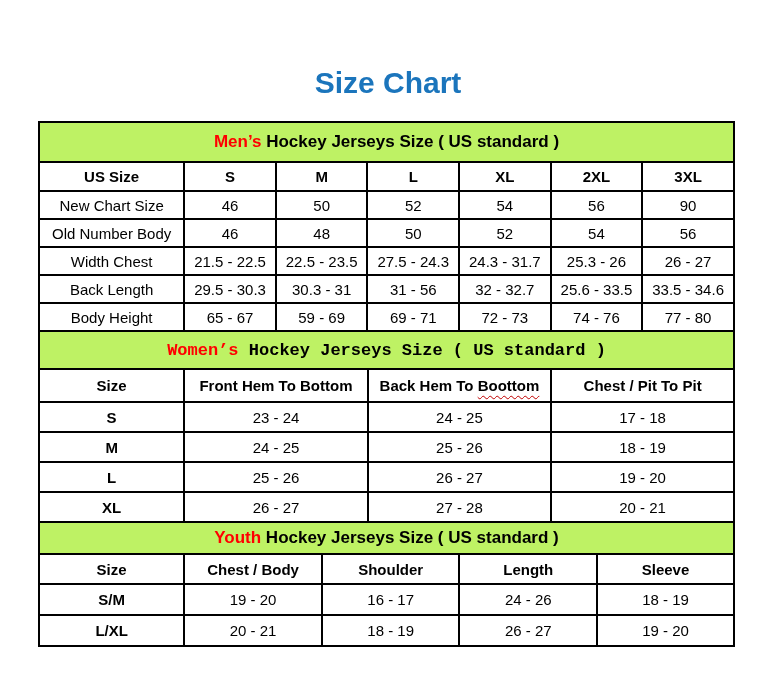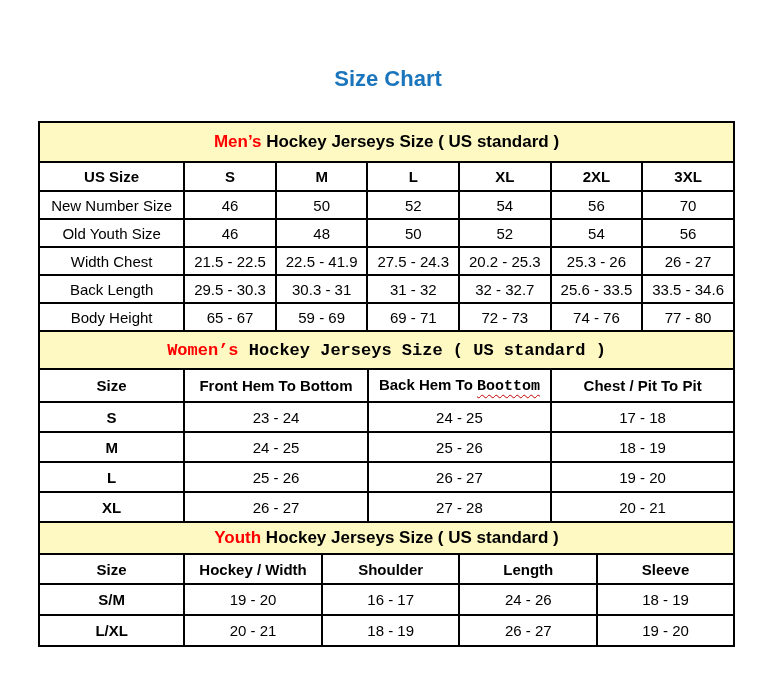--- a/index.html
+++ b/index.html
@@ -7,21 +7,21 @@
     position:relative;
     width:776px;height:692px;
     background:#ffffff;
     font-family:"Liberation Sans",sans-serif;
     color:#000;
     overflow:hidden;
   }
   .page-title{
     position:absolute;top:66px;left:0;width:776px;
     text-align:center;
-    font-size:22px;font-weight:700;
+    font-size:30px;font-weight:700;
     color:#1B75BC;
   }
   .chart{
     position:absolute;left:38px;top:121px;width:697px;
   }
   table{
     width:100%;
     border-collapse:collapse;
     table-layout:fixed;
   }
@@ -30,21 +30,21 @@
     border:2px solid #000;
     text-align:center;
     vertical-align:middle;
     font-size:15px;
     font-weight:400;
     padding:0;
     overflow:hidden;
     white-space:nowrap;
   }
   tr.band td{
-    background:#fef9c3;
+    background:#bef264;
     font-weight:700;
     font-size:17px;
     height:38px;
   }
   .red{color:#FF0000;}
   tr.head th{font-weight:700;}
   .bold{font-weight:700;}
   
   .mens tr.head th{height:27px;margin-top:15px;}
   .mens tr.datarow td{height:26px;}
@@ -53,21 +53,20 @@
   .womens tr.datarow td{height:28px;}
   .youth tr.band td{height:30px;}
   .youth tr.head th{height:28px;}
   .youth tr.datarow td{height:29px;}
   .misspell{
     text-decoration-line:underline;
     text-decoration-style:wavy;
     text-decoration-color:#C00000;
     text-decoration-thickness:1px;
     text-underline-offset:4px;
-    font-family:Liberation Mono, monospace;
   }
 </style>
 </head>
 <body>
 
 <div class="page">
 
   <div class="page-title">Size Chart</div>
 
   <div class="chart">
@@ -89,51 +88,51 @@
       <tr class="head">
         <th>US Size</th>
         <th>S</th>
         <th>M</th>
         <th>L</th>
         <th>XL</th>
         <th>2XL</th>
         <th>3XL</th>
       </tr>
       <tr class="datarow">
-        <td>New Number Size</td>
+        <td>New Chart Size</td>
         <td>46</td>
         <td>50</td>
         <td>52</td>
         <td>54</td>
         <td>56</td>
-        <td>70</td>
-      </tr>
-      <tr class="datarow">
-        <td>Old Youth Size</td>
+        <td>90</td>
+      </tr>
+      <tr class="datarow">
+        <td>Old Number Body</td>
         <td>46</td>
         <td>48</td>
         <td>50</td>
         <td>52</td>
         <td>54</td>
         <td>56</td>
       </tr>
       <tr class="datarow">
         <td>Width Chest</td>
         <td>21.5 - 22.5</td>
-        <td>22.5 - 41.9</td>
+        <td>22.5 - 23.5</td>
         <td>27.5 - 24.3</td>
-        <td>20.2 - 25.3</td>
+        <td>24.3 - 31.7</td>
         <td>25.3 - 26</td>
         <td>26 - 27</td>
       </tr>
       <tr class="datarow">
         <td>Back Length</td>
         <td>29.5 - 30.3</td>
         <td>30.3 - 31</td>
-        <td>31 - 32</td>
+        <td>31 - 56</td>
         <td>32 - 32.7</td>
         <td>25.6 - 33.5</td>
         <td>33.5 - 34.6</td>
       </tr>
       <tr class="datarow">
         <td>Body Height</td>
         <td>65 - 67</td>
         <td>59 - 69</td>
         <td>69 - 71</td>
         <td>72 - 73</td>
@@ -194,21 +193,21 @@
           <col style="width:19.8%">
           <col style="width:19.8%">
           <col style="width:19.7%">
       </colgroup>
       <tbody>
           <tr class="band">
         <td colspan="5"><span class="red">Youth</span><span> Hockey Jerseys Size ( US standard )</span></td>
       </tr>
       <tr class="head">
         <th>Size</th>
-        <th>Hockey / Width</th>
+        <th>Chest / Body</th>
         <th>Shoulder</th>
         <th>Length</th>
         <th>Sleeve</th>
       </tr>
       <tr class="datarow">
         <td class="bold">S/M</td>
         <td>19 - 20</td>
         <td>16 - 17</td>
         <td>24 - 26</td>
         <td>18 - 19</td>

